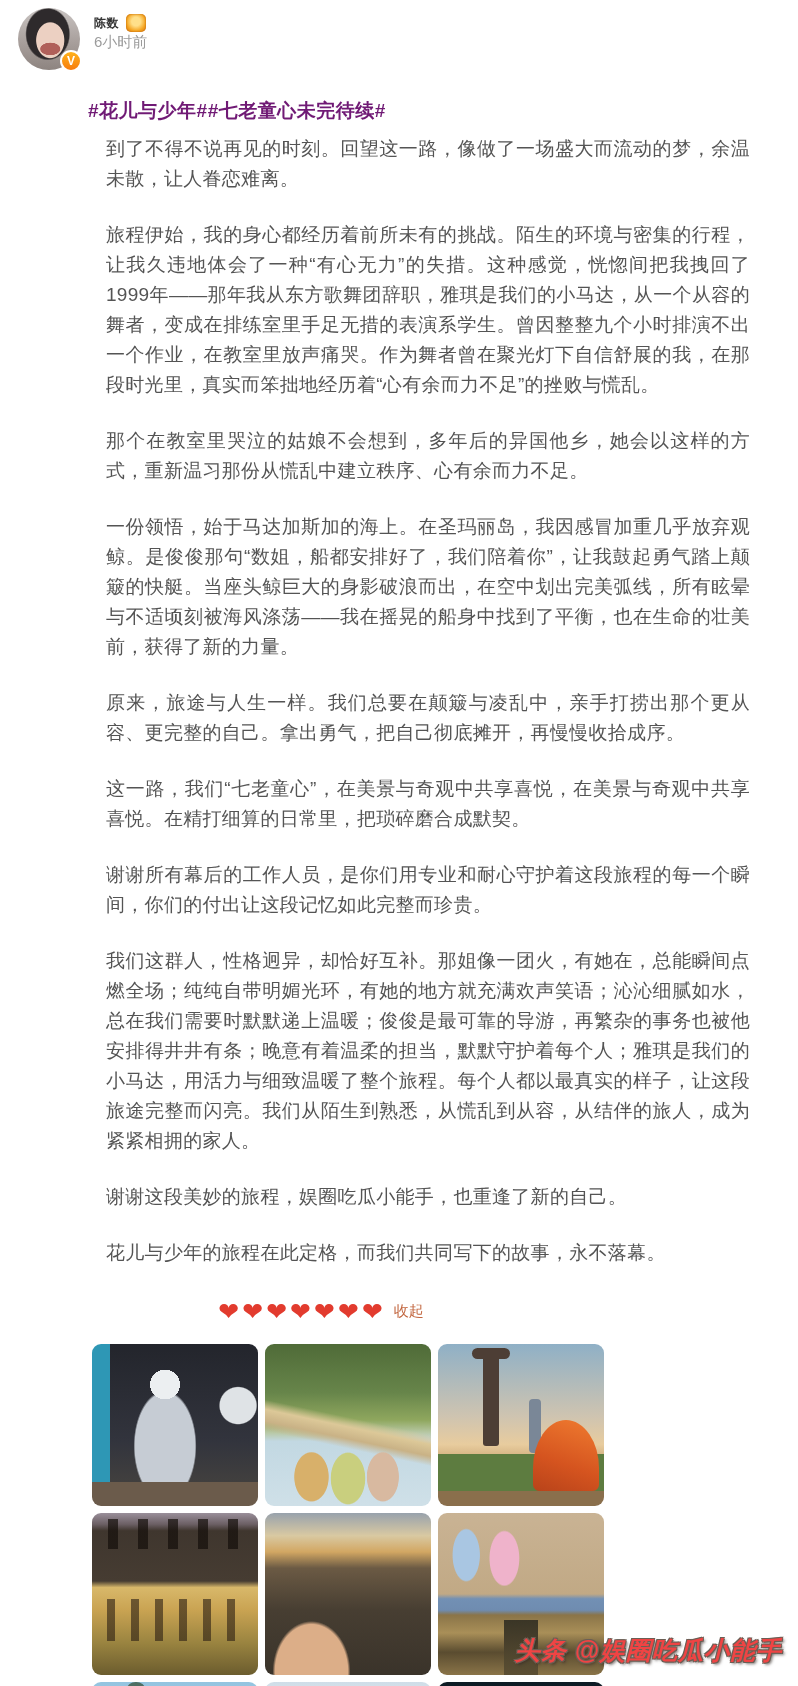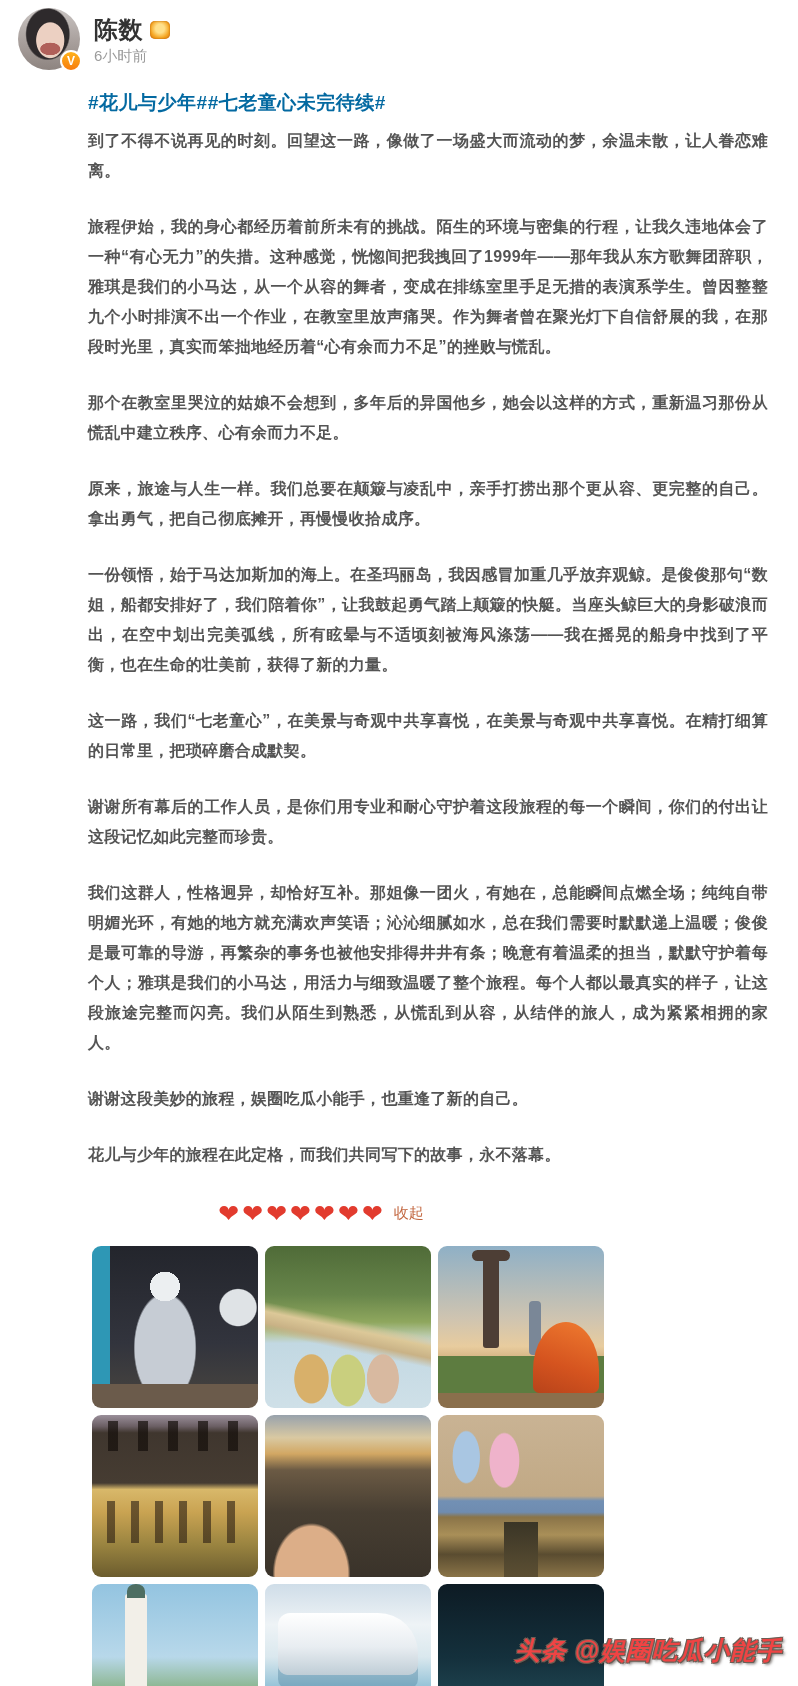--- a/index.html
+++ b/index.html
@@ -20,31 +20,31 @@
       linear-gradient(180deg,#c9c4c2 0%,#a89f9c 55%,#8d8480 100%);
   }
   .v-badge {
     position:absolute; right:-2px; bottom:-2px; width:22px; height:22px; border-radius:50%;
     background:linear-gradient(180deg,#ffb21a 0%,#f77c0e 100%);
     border:2px solid #fff; color:#fff; font-size:12px; font-weight:bold;
     display:flex; align-items:center; justify-content:center;
   }
   .head-texts { margin-left:14px; padding-top:6px; }
   .author-line { display:flex; align-items:center; }
-  .author { font-size:24px; font-weight:bold; color:#333; letter-spacing:.5px; }
+  .author { font-size:12px; font-weight:bold; color:#333; letter-spacing:.5px; }
   .crown {
     display:inline-block; width:20px; height:18px; margin-left:7px; border-radius:5px;
     background:radial-gradient(circle at 50% 42%,#ffe08a 0 30%,#f5a623 65%,#e07b12 100%);
     box-shadow:inset 0 0 2px #b35c00;
   }
   .timestamp { font-size:15px; color:#9b9b9b; margin-top:1px; }
   
   .content { margin:0 30px 0 88px; width:680px; }
-  .hashtags { font-size:19px; line-height:30px; margin:16px 0 8px; color:#0369a1; font-weight:bold; letter-spacing:.5px; }
-  .content p.body-p { font-size:16px; line-height:30px; margin:0 0 26px; text-align:justify; color:#545454; letter-spacing:.3px;font-weight:bold; }
+  .hashtags { font-size:19px; line-height:30px; margin:24px 0 8px; color:#701a75; font-weight:bold; letter-spacing:.5px; }
+  .content p.body-p { font-size:19px; line-height:30px; margin:0 18px 26px; text-align:justify; color:#545454; letter-spacing:.3px; }
   
   .hearts-row { margin:6px 0 16px 130px; display:flex; align-items:center; }
   .hearts { color:#e23b2e; font-size:25px; letter-spacing:3px; line-height:34px; }
   .collapse { color:#c2663f; font-size:15px; margin-left:8px; }
   
   .grid { margin-left:4px; width:512px; display:grid; grid-template-columns:repeat(3,166px); gap:7px; }
   .ph { width:166px; height:162px; border-radius:9px; overflow:hidden; position:relative; background:#ddd; }
   .ph span { position:absolute; display:block; }
   .p1 { background:
       linear-gradient(0deg,#6b5b4b 0 15%,transparent 15%),
@@ -113,22 +113,22 @@
     </div>
     <div class="timestamp">6小时前</div>
   </div>
 </div>
 
 <div class="content">
   <p class="hashtags">#花儿与少年##七老童心未完待续#</p>
   <p class="body-p">到了不得不说再见的时刻。回望这一路，像做了一场盛大而流动的梦，余温未散，让人眷恋难离。</p>
   <p class="body-p">旅程伊始，我的身心都经历着前所未有的挑战。陌生的环境与密集的行程，让我久违地体会了一种“有心无力”的失措。这种感觉，恍惚间把我拽回了1999年——那年我从东方歌舞团辞职，雅琪是我们的小马达，从一个从容的舞者，变成在排练室里手足无措的表演系学生。曾因整整九个小时排演不出一个作业，在教室里放声痛哭。作为舞者曾在聚光灯下自信舒展的我，在那段时光里，真实而笨拙地经历着“心有余而力不足”的挫败与慌乱。</p>
   <p class="body-p">那个在教室里哭泣的姑娘不会想到，多年后的异国他乡，她会以这样的方式，重新温习那份从慌乱中建立秩序、心有余而力不足。</p>
+  <p class="body-p">一份领悟，始于马达加斯加的海上。在圣玛丽岛，我因感冒加重几乎放弃观鲸。是俊俊那句“数姐，船都安排好了，我们陪着你”，让我鼓起勇气踏上颠簸的快艇。当座头鲸巨大的身影破浪而出，在空中划出完美弧线，所有眩晕与不适顷刻被海风涤荡——我在摇晃的船身中找到了平衡，也在生命的壮美前，获得了新的力量。</p>
   <p class="body-p">原来，旅途与人生一样。我们总要在颠簸与凌乱中，亲手打捞出那个更从容、更完整的自己。拿出勇气，把自己彻底摊开，再慢慢收拾成序。</p>
-  <p class="body-p">一份领悟，始于马达加斯加的海上。在圣玛丽岛，我因感冒加重几乎放弃观鲸。是俊俊那句“数姐，船都安排好了，我们陪着你”，让我鼓起勇气踏上颠簸的快艇。当座头鲸巨大的身影破浪而出，在空中划出完美弧线，所有眩晕与不适顷刻被海风涤荡——我在摇晃的船身中找到了平衡，也在生命的壮美前，获得了新的力量。</p>
   <p class="body-p">这一路，我们“七老童心”，在美景与奇观中共享喜悦，在美景与奇观中共享喜悦。在精打细算的日常里，把琐碎磨合成默契。</p>
   <p class="body-p">谢谢所有幕后的工作人员，是你们用专业和耐心守护着这段旅程的每一个瞬间，你们的付出让这段记忆如此完整而珍贵。</p>
   <p class="body-p">我们这群人，性格迥异，却恰好互补。那姐像一团火，有她在，总能瞬间点燃全场；纯纯自带明媚光环，有她的地方就充满欢声笑语；沁沁细腻如水，总在我们需要时默默递上温暖；俊俊是最可靠的导游，再繁杂的事务也被他安排得井井有条；晚意有着温柔的担当，默默守护着每个人；雅琪是我们的小马达，用活力与细致温暖了整个旅程。每个人都以最真实的样子，让这段旅途完整而闪亮。我们从陌生到熟悉，从慌乱到从容，从结伴的旅人，成为紧紧相拥的家人。</p>
   <p class="body-p">谢谢这段美妙的旅程，娱圈吃瓜小能手，也重逢了新的自己。</p>
   <p class="body-p">花儿与少年的旅程在此定格，而我们共同写下的故事，永不落幕。</p>
 
   <div class="hearts-row">
     <span class="hearts">❤❤❤❤❤❤❤</span>
     <span class="collapse">收起</span>
   </div>

